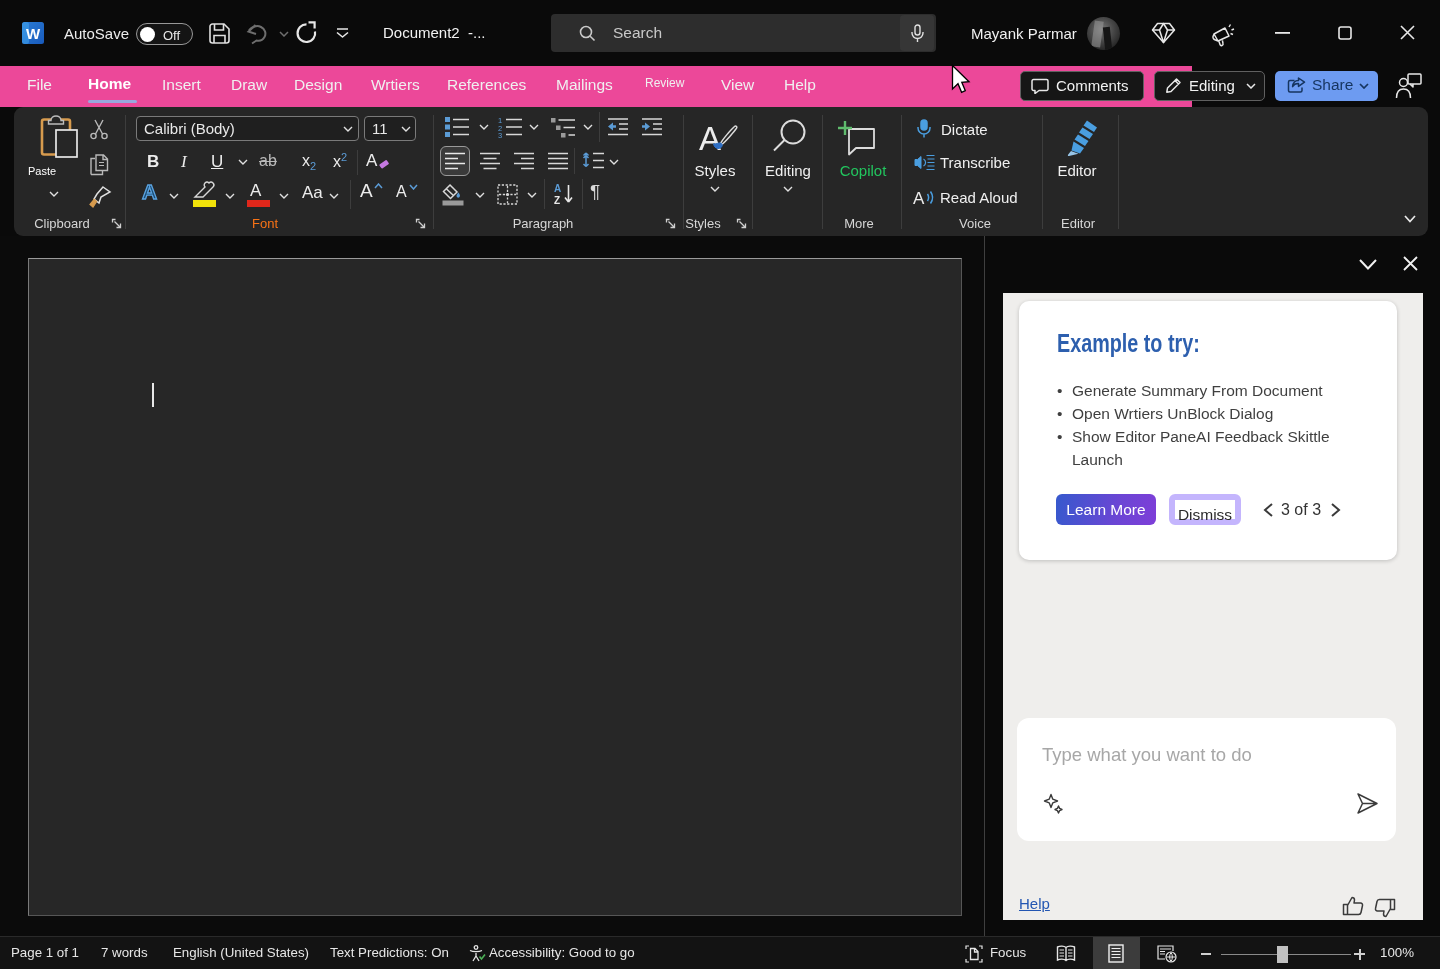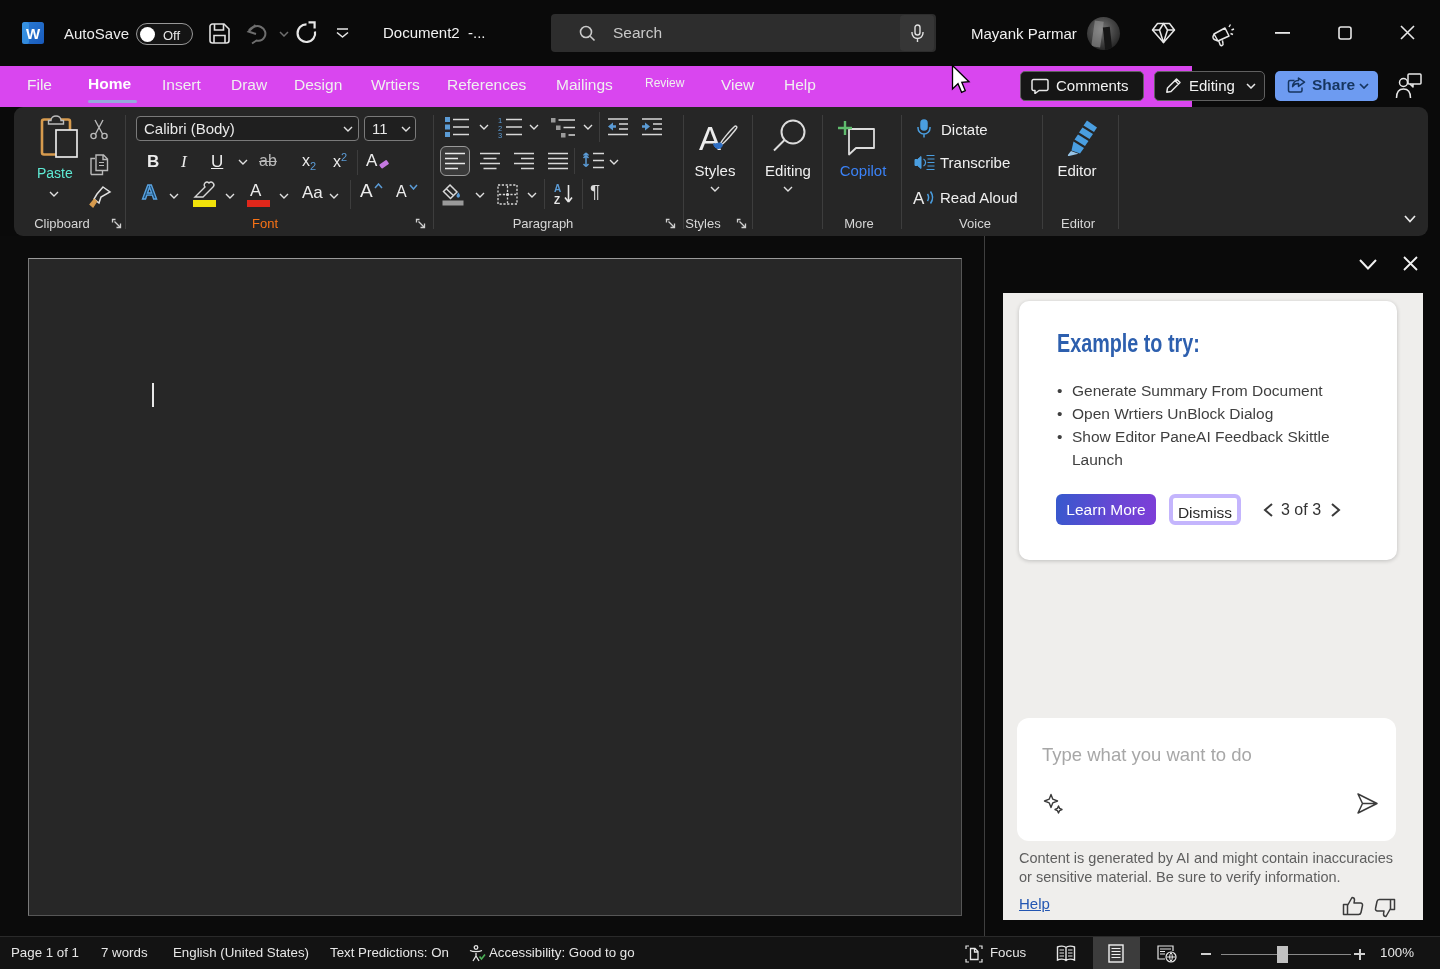--- a/index.html
+++ b/index.html
@@ -89,21 +89,21 @@
       <rect width="15" height="1.8" fill="#e8e8e8"></rect>
     </svg>
   <svg class="abs" style="left:1338px;top:26px" width="14" height="14" viewBox="0 0 14 14" fill="none" stroke="#e8e8e8" stroke-width="1.6">
       <rect x="1" y="1" width="12" height="12" rx="2"></rect>
     </svg>
   <svg class="abs" style="left:1400px;top:25px" width="15" height="15" viewBox="0 0 15 15" fill="none" stroke="#e8e8e8" stroke-width="1.6">
       <path d="M1 1 L14 14 M14 1 L1 14"></path>
     </svg>
 </div>
 
-<div class="abs" id="tabrow" style="left:0;top:66px;width:1192px;height:41px;background:#d946ef">
+<div class="abs" id="tabrow" style="left:0;top:66px;width:1192px;height:41px;background:#ec4899">
   <div class="abs ctext" style="left:27px;top:10px;font-size:15.5px;color:#f0f0f0">File</div>
   <div class="abs ctext" style="left:88px;top:9px;font-size:15.5px;font-weight:bold;color:#fff">Home</div>
   <div class="abs" style="left:88px;top:33.5px;width:49px;height:3px;background:#98a7dd;border-radius:2px"></div>
   <div class="abs ctext" style="left:162px;top:10px;font-size:15.5px;color:#f0f0f0">Insert</div>
   <div class="abs ctext" style="left:231px;top:10px;font-size:15.5px;color:#f0f0f0">Draw</div>
   <div class="abs ctext" style="left:294px;top:10px;font-size:15.5px;color:#f0f0f0">Design</div>
   <div class="abs ctext" style="left:371px;top:10px;font-size:15.5px;color:#f0f0f0">Wrtiers</div>
   <div class="abs ctext" style="left:447px;top:10px;font-size:15.5px;color:#f0f0f0">References</div>
   <div class="abs ctext" style="left:556px;top:10px;font-size:15.5px;color:#f0f0f0">Mailings</div>
   <div class="abs ctext" style="left:645px;top:10px;font-size:12px;color:#f0f0f0">Review</div>
@@ -127,21 +127,21 @@
   <div class="abs ctext" style="left:1189px;top:11px;font-size:15px;color:#f2f2f2">Editing</div>
   <svg class="chev" style="left:1246px;top:17px" viewBox="0 0 10 6" fill="none" stroke="#e8e8e8" stroke-width="1.5">
       <path d="M1 1 L5 5 L9 1"></path>
     </svg>
 
   <div class="abs" style="left:1275px;top:5px;width:103px;height:30px;border-radius:5px;background:#6d9bf1"></div>
   <svg class="abs" style="left:1287px;top:10px" width="19" height="18" viewBox="0 0 19 18" fill="none" stroke="#16355f" stroke-width="1.5" stroke-linejoin="round">
     <path d="M11.5 2 L17.5 6.2 L11.5 10.4 V7.6 C9 7.4 7 8.3 5.6 10.6 C5.8 6.5 8.3 4.4 11.5 4.6 Z"></path>
     <path d="M7.5 4.5 H3 A1.5 1.5 0 0 0 1.5 6 V14.5 A1.5 1.5 0 0 0 3 16 H13.5 A1.5 1.5 0 0 0 15 14.5 V11.5"></path>
   </svg>
-  <div class="abs ctext" style="left:1312px;top:10px;font-size:15.5px;font-weight:bold;color:#16355f">Share</div>
+  <div class="abs ctext" style="left:1312px;top:10px;font-size:15.5px;font-weight:normal;color:#16355f">Share</div>
   <svg class="chev" style="left:1359px;top:17px" viewBox="0 0 10 6" fill="none" stroke="#16355f" stroke-width="1.7">
       <path d="M1 1 L5 5 L9 1"></path>
     </svg>
 
   <svg class="abs" style="left:1395px;top:7px" width="28" height="26" viewBox="0 0 28 26" fill="none" stroke="#e8e8e8" stroke-width="1.5" stroke-linejoin="round">
     <rect x="13" y="1" width="13" height="10" rx="1"></rect>
     <path d="M18 11 V14 L15 11"></path>
     <circle cx="8.5" cy="9.5" r="4"></circle>
     <path d="M1.5 25 C1.5 19 4.5 16 8.5 16 C12.5 16 15.5 19 15.5 25"></path>
   </svg>
@@ -181,21 +181,21 @@
 
   <svg class="abs" style="left:1390px;top:108px" width="12" height="8" viewBox="0 0 12 8" fill="none" stroke="#e8e8e8" stroke-width="1.7">
       <path d="M1 1 L6 6.5 L11 1"></path>
     </svg>
 
   <svg class="abs" style="left:26px;top:8px" width="40" height="44" viewBox="0 0 40 44" fill="none">
     <rect x="2" y="4.5" width="28" height="35" rx="2" stroke="#d79b4e" stroke-width="2.6"></rect>
     <path d="M11 5.5 C11 2.5 13.5 1 16 1 C18.5 1 21 2.5 21 5.5 H23.5 V9 H8.5 V5.5 Z" fill="#262626" stroke="#bcbcbc" stroke-width="1.4"></path>
     <rect x="16" y="15" width="21" height="27" fill="#262626" stroke="#e8e8e8" stroke-width="1.7"></rect>
   </svg>
-  <div class="abs ctext" style="left:23px;top:58px;font-size:14px;color:#5eead4">Paste</div>
+  <div class="abs ctext" style="left:14px;top:58px;font-size:11px;color:#ffffff">Paste</div>
   <svg class="chev" style="left:35px;top:84px" viewBox="0 0 10 6" fill="none" stroke="#e0e0e0" stroke-width="1.4">
       <path d="M1 1 L5 5 L9 1"></path>
     </svg>
 
   <svg class="abs" style="left:76px;top:12px" width="18" height="21" viewBox="0 0 18 21" fill="none" stroke="#b9b9b9" stroke-width="1.4">
     <circle cx="3.5" cy="17" r="2.6"></circle>
       <circle cx="14.5" cy="17" r="2.6"></circle>
     <path d="M5.5 15 L13 1 M12.5 15 L5 1"></path>
   </svg>
 
@@ -395,21 +395,21 @@
   </svg>
   <div class="abs ctext glabel" style="left:774px;top:55px;font-size:15px;color:#f0f0f0;transform:translateX(-50%)">Editing</div>
   <svg class="chev" style="left:769px;top:79px" viewBox="0 0 10 6" fill="none" stroke="#e0e0e0" stroke-width="1.4">
       <path d="M1 1 L5 5 L9 1"></path>
     </svg>
 
   <svg class="abs" style="left:822px;top:11px" width="42" height="42" viewBox="0 0 42 42" fill="none">
     <path d="M13 11 H38 V30 H20 L13 36.5 V30 H13 Z" stroke="#dcdcdc" stroke-width="1.8" stroke-linejoin="round"></path>
     <path d="M9 3 V17 M2 10 H16" stroke="#5fbb6d" stroke-width="2.4"></path>
   </svg>
-  <div class="abs ctext glabel" style="left:849px;top:55px;font-size:15px;color:#3b82f6;transform:translateX(-50%)">Copilot</div>
+  <div class="abs ctext glabel" style="left:849px;top:55px;font-size:15px;color:#22c55e;transform:translateX(-50%)">Copilot</div>
 
   <svg class="abs" style="left:903px;top:12px" width="14" height="19" viewBox="0 0 14 19" fill="none" stroke="#4a9ee0" stroke-width="1.5">
     <rect x="4" y="1" width="6" height="10" rx="3" fill="#4a9ee0"></rect>
     <path d="M1 8 V9 A6 6 0 0 0 13 9 V8 M7 15 V18.5"></path>
   </svg>
   <div class="abs ctext" style="left:927px;top:13.5px;font-size:15px;color:#f0f0f0">Dictate</div>
   <svg class="abs" style="left:900px;top:47px" width="21" height="17" viewBox="0 0 21 17" fill="none" stroke="#4a9ee0" stroke-width="1.3">
     <path d="M1 5.5 H3.5 L7 2.5 V14.5 L3.5 11.5 H1 Z" fill="#4a9ee0" stroke-width="1"></path>
     <path d="M9.5 5 A4 4 0 0 1 9.5 12" stroke-width="1.2"></path>
     <path d="M12.5 1.5 H20.5 M13.5 5 H20.5 M13.5 8.5 H20.5 M13.5 12 H20.5 M12.5 15.5 H20.5" stroke-width="1.1"></path>
@@ -454,41 +454,40 @@
   <div class="abs" style="left:18px;top:57px;width:420px;height:627px;background:#efeeec"></div>
 
   <div class="abs" style="left:34px;top:65px;width:378px;height:259px;background:#fff;border-radius:10px;box-shadow:0 1px 4px rgba(0,0,0,0.2)"></div>
   <div class="abs ctext" style="left:72px;top:92px;font-size:26px;font-weight:bold;color:#2d5fae;transform:scaleX(0.76);transform-origin:left center">Example to try:</div>
   <div class="abs" style="left:72px;top:143px;font-size:15.5px;color:#3f3f3f;line-height:23px;width:280px">
     <div style="position:relative;padding-left:15px"><span style="position:absolute;left:0">•</span>Generate Summary From Document</div>
     <div style="position:relative;padding-left:15px"><span style="position:absolute;left:0">•</span>Open Wrtiers UnBlock Dialog</div>
     <div style="position:relative;padding-left:15px"><span style="position:absolute;left:0">•</span>Show Editor PaneAI Feedback Skittle Launch</div>
   </div>
   <div class="abs" style="left:71px;top:258px;width:100px;height:31px;border-radius:6px;background:linear-gradient(100deg,#3659cd 0%,#6a46d4 60%,#7e3ed8 100%);color:#fff;font-size:15.5px;text-align:center;line-height:31px">Learn More</div>
-  <div class="abs" style="left:184px;top:258px;width:72px;height:31px;border-radius:6px;background:#fff;border:4px solid #c4b5fd;color:#2b2b2b;font-size:15.5px;text-align:center;line-height:29px">Dismiss</div>
+  <div class="abs" style="left:184px;top:258px;width:72px;height:31px;border-radius:6px;background:#fff;border:6px solid #c4b5fd;color:#2b2b2b;font-size:15.5px;text-align:center;line-height:29px">Dismiss</div>
   <svg class="abs" style="left:278px;top:267px" width="11" height="14" viewBox="0 0 11 14" fill="none" stroke="#3a3a3a" stroke-width="2">
       <path d="M9 1 L2 7 L9 13"></path>
     </svg>
   <div class="abs ctext" style="left:296px;top:265px;font-size:16px;color:#333">3 of 3</div>
   <svg class="abs" style="left:345px;top:267px" width="11" height="14" viewBox="0 0 11 14" fill="none" stroke="#3a3a3a" stroke-width="2">
       <path d="M2 1 L9 7 L2 13"></path>
     </svg>
 
   <div class="abs" style="left:32px;top:482px;width:379px;height:123px;background:#fff;border-radius:12px"></div>
   <div class="abs ctext" style="left:57px;top:508px;font-size:18.5px;color:#a7a7a7">Type what you want to do</div>
 
   <svg class="abs" style="left:58px;top:557px" width="22" height="22" viewBox="0 0 22 22" fill="none" stroke="#3b3b3b" stroke-width="1.4" stroke-linejoin="round">
     <path d="M8 1.5 L9.8 6.2 L14.5 8 L9.8 9.8 L8 14.5 L6.2 9.8 L1.5 8 L6.2 6.2 Z"></path>
     <path d="M15.5 13 L16.6 15.4 L19 16.5 L16.6 17.6 L15.5 20 L14.4 17.6 L12 16.5 L14.4 15.4 Z"></path>
   </svg>
 
   <svg class="abs" style="left:371px;top:556px" width="23" height="23" viewBox="0 0 23 23" fill="none" stroke="#3b3b3b" stroke-width="1.5" stroke-linejoin="round">
     <path d="M2 2 L21 11.5 L2 21 L6.5 11.5 Z M6.5 11.5 H21"></path>
   </svg>
-  <div class="abs ctext" style="left:34px;top:613px;font-size:14.5px;color:#5e5e5e;line-height:18.5px">Content is generated by AI and might contain inaccuracies<br>or sensitive material. Be sure to verify information.</div>
   <div class="abs ctext" style="left:34px;top:659px;font-size:15px;color:#2356b2;text-decoration:underline">Help</div>
 
   <svg class="abs" style="left:357px;top:660px" width="22" height="20" viewBox="0 0 22 20" fill="none" stroke="#3b3b3b" stroke-width="1.5" stroke-linejoin="round">
     <path d="M1.5 8.5 H5.5 V18.5 H1.5 Z M5.5 9.5 L10 1.5 C11.5 1.5 12.5 2.5 12.5 4 L12 7 H18.5 A2 2 0 0 1 20.5 9.5 L19 16.5 A2.5 2.5 0 0 1 16.5 18.5 H5.5"></path>
   </svg>
   <svg class="abs" style="left:389px;top:662px" width="22" height="20" viewBox="0 0 22 20" fill="none" stroke="#3b3b3b" stroke-width="1.5" stroke-linejoin="round">
     <path d="M20.5 11.5 H16.5 V1.5 H20.5 Z M16.5 10.5 L12 18.5 C10.5 18.5 9.5 17.5 9.5 16 L10 13 H3.5 A2 2 0 0 1 1.5 10.5 L3 3.5 A2.5 2.5 0 0 1 5.5 1.5 H16.5"></path>
   </svg>
 </div>
 

